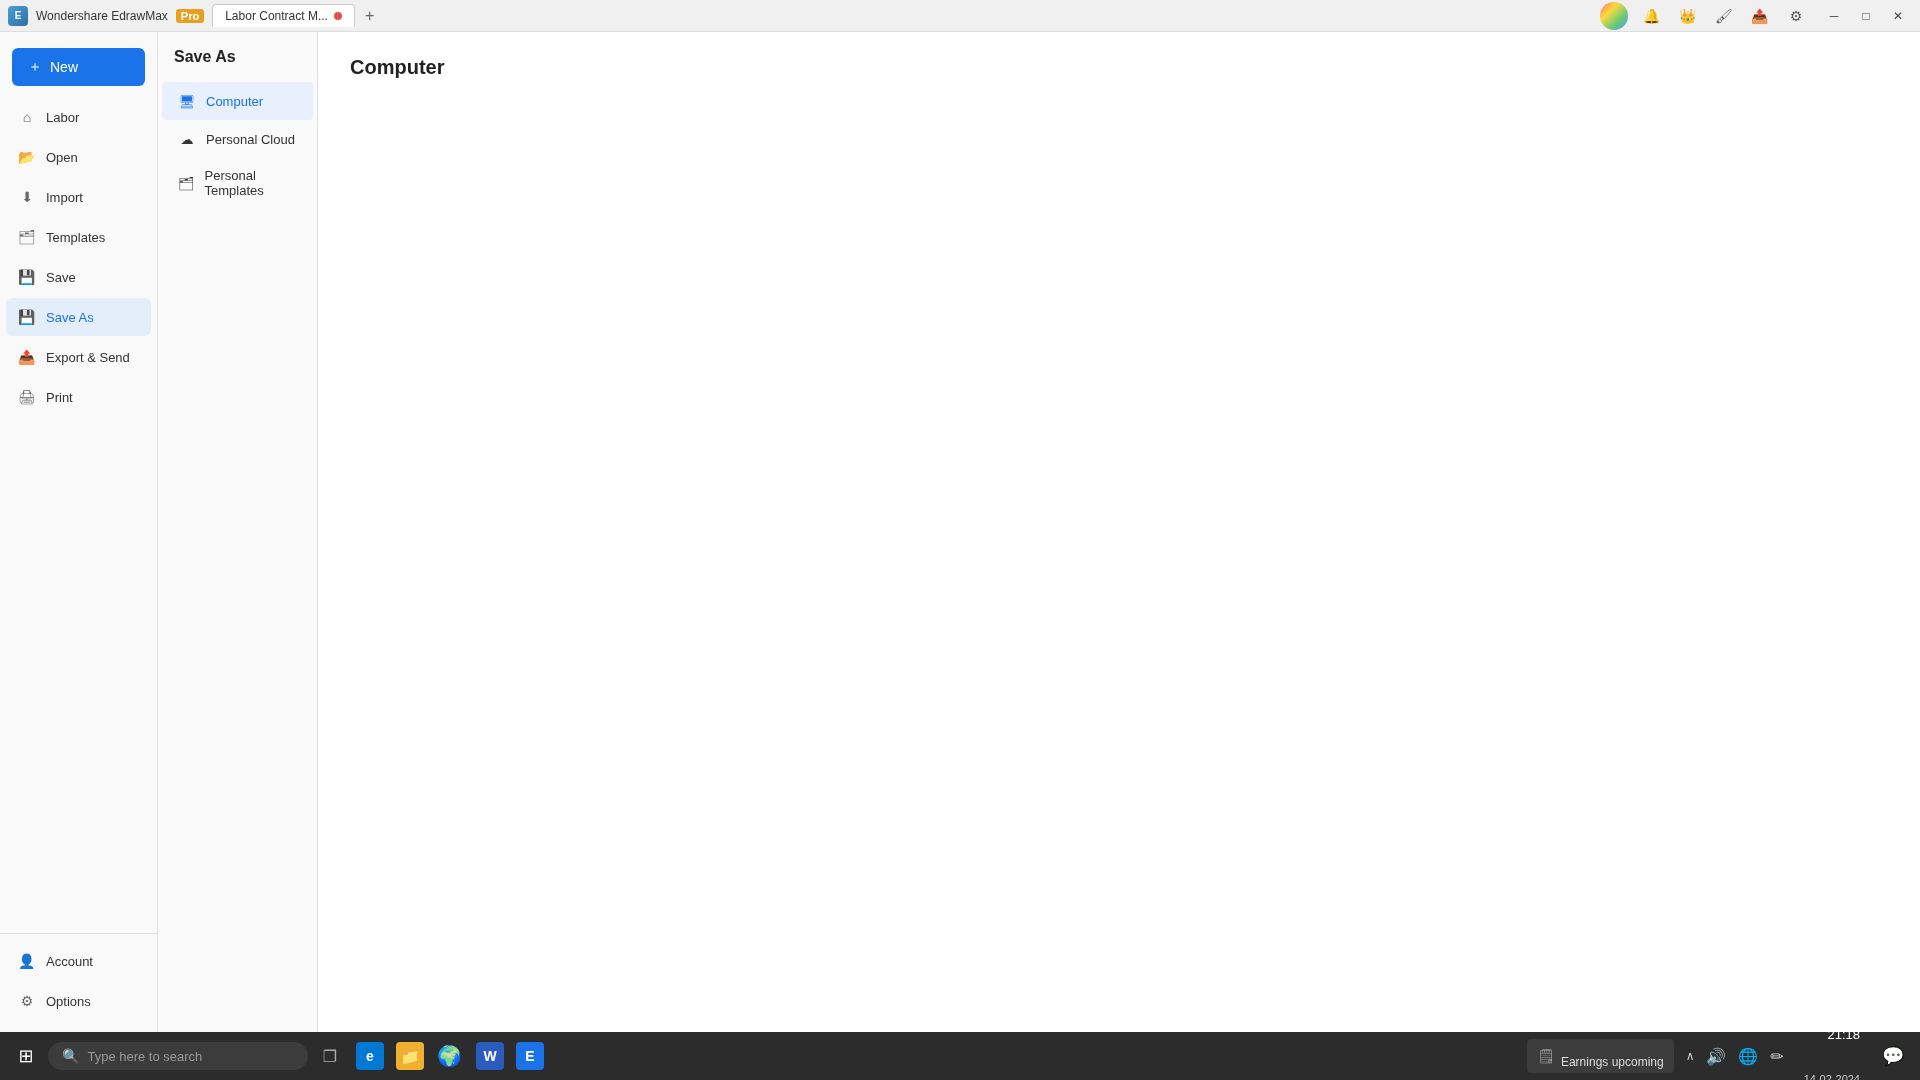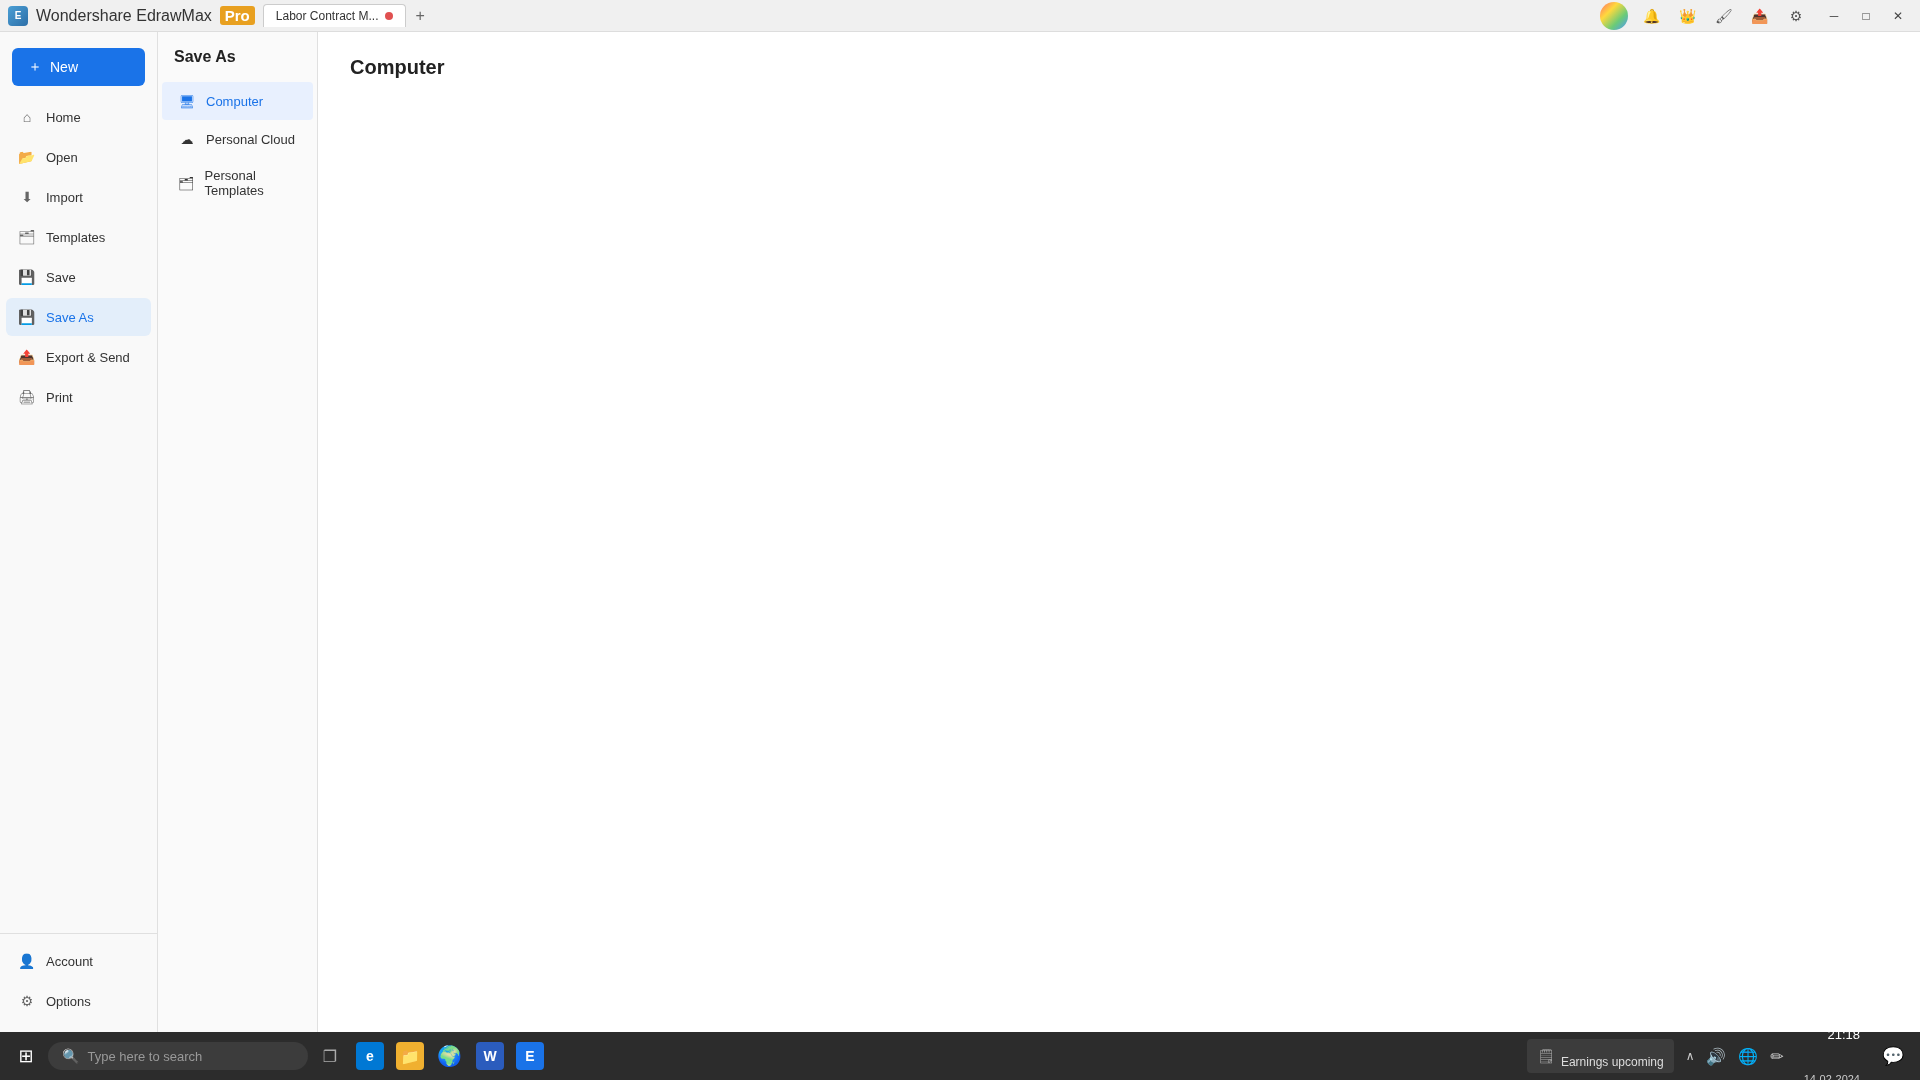--- a/index.html
+++ b/index.html
@@ -27,27 +27,27 @@
       background: linear-gradient(135deg, #4a9fd5, #2d6fa8);
       border-radius: 4px;
       display: flex;
       align-items: center;
       justify-content: center;
       font-size: 10px;
       color: white;
       font-weight: bold;
     }
     .app-title-text {
-      font-size: 16px;
+      font-size: 12px;
       color: #333;
     }
     .pro-badge {
       background: #e8a020;
       color: white;
-      font-size: 15px;
+      font-size: 11px;
       padding: 1px 5px;
       border-radius: 3px;
       font-weight: bold;
     }
     .tab-bar {
       display: flex;
       align-items: center;
       gap: 4px;
       margin-left: 0;
     }
@@ -446,21 +446,21 @@
 <div class="main-layout">
 
   <div class="sidebar">
     <button class="new-btn">
       <span>＋</span>
       <span>New</span>
     </button>
     <nav class="sidebar-nav">
       <div class="sidebar-item">
         <span class="sidebar-icon">⌂</span>
-        <span>Home</span>
+        <span>Labor</span>
       </div>
       <div class="sidebar-item">
         <span class="sidebar-icon">📂</span>
         <span>Open</span>
       </div>
       <div class="sidebar-item">
         <span class="sidebar-icon">⬇</span>
         <span>Import</span>
       </div>
       <div class="sidebar-item">

